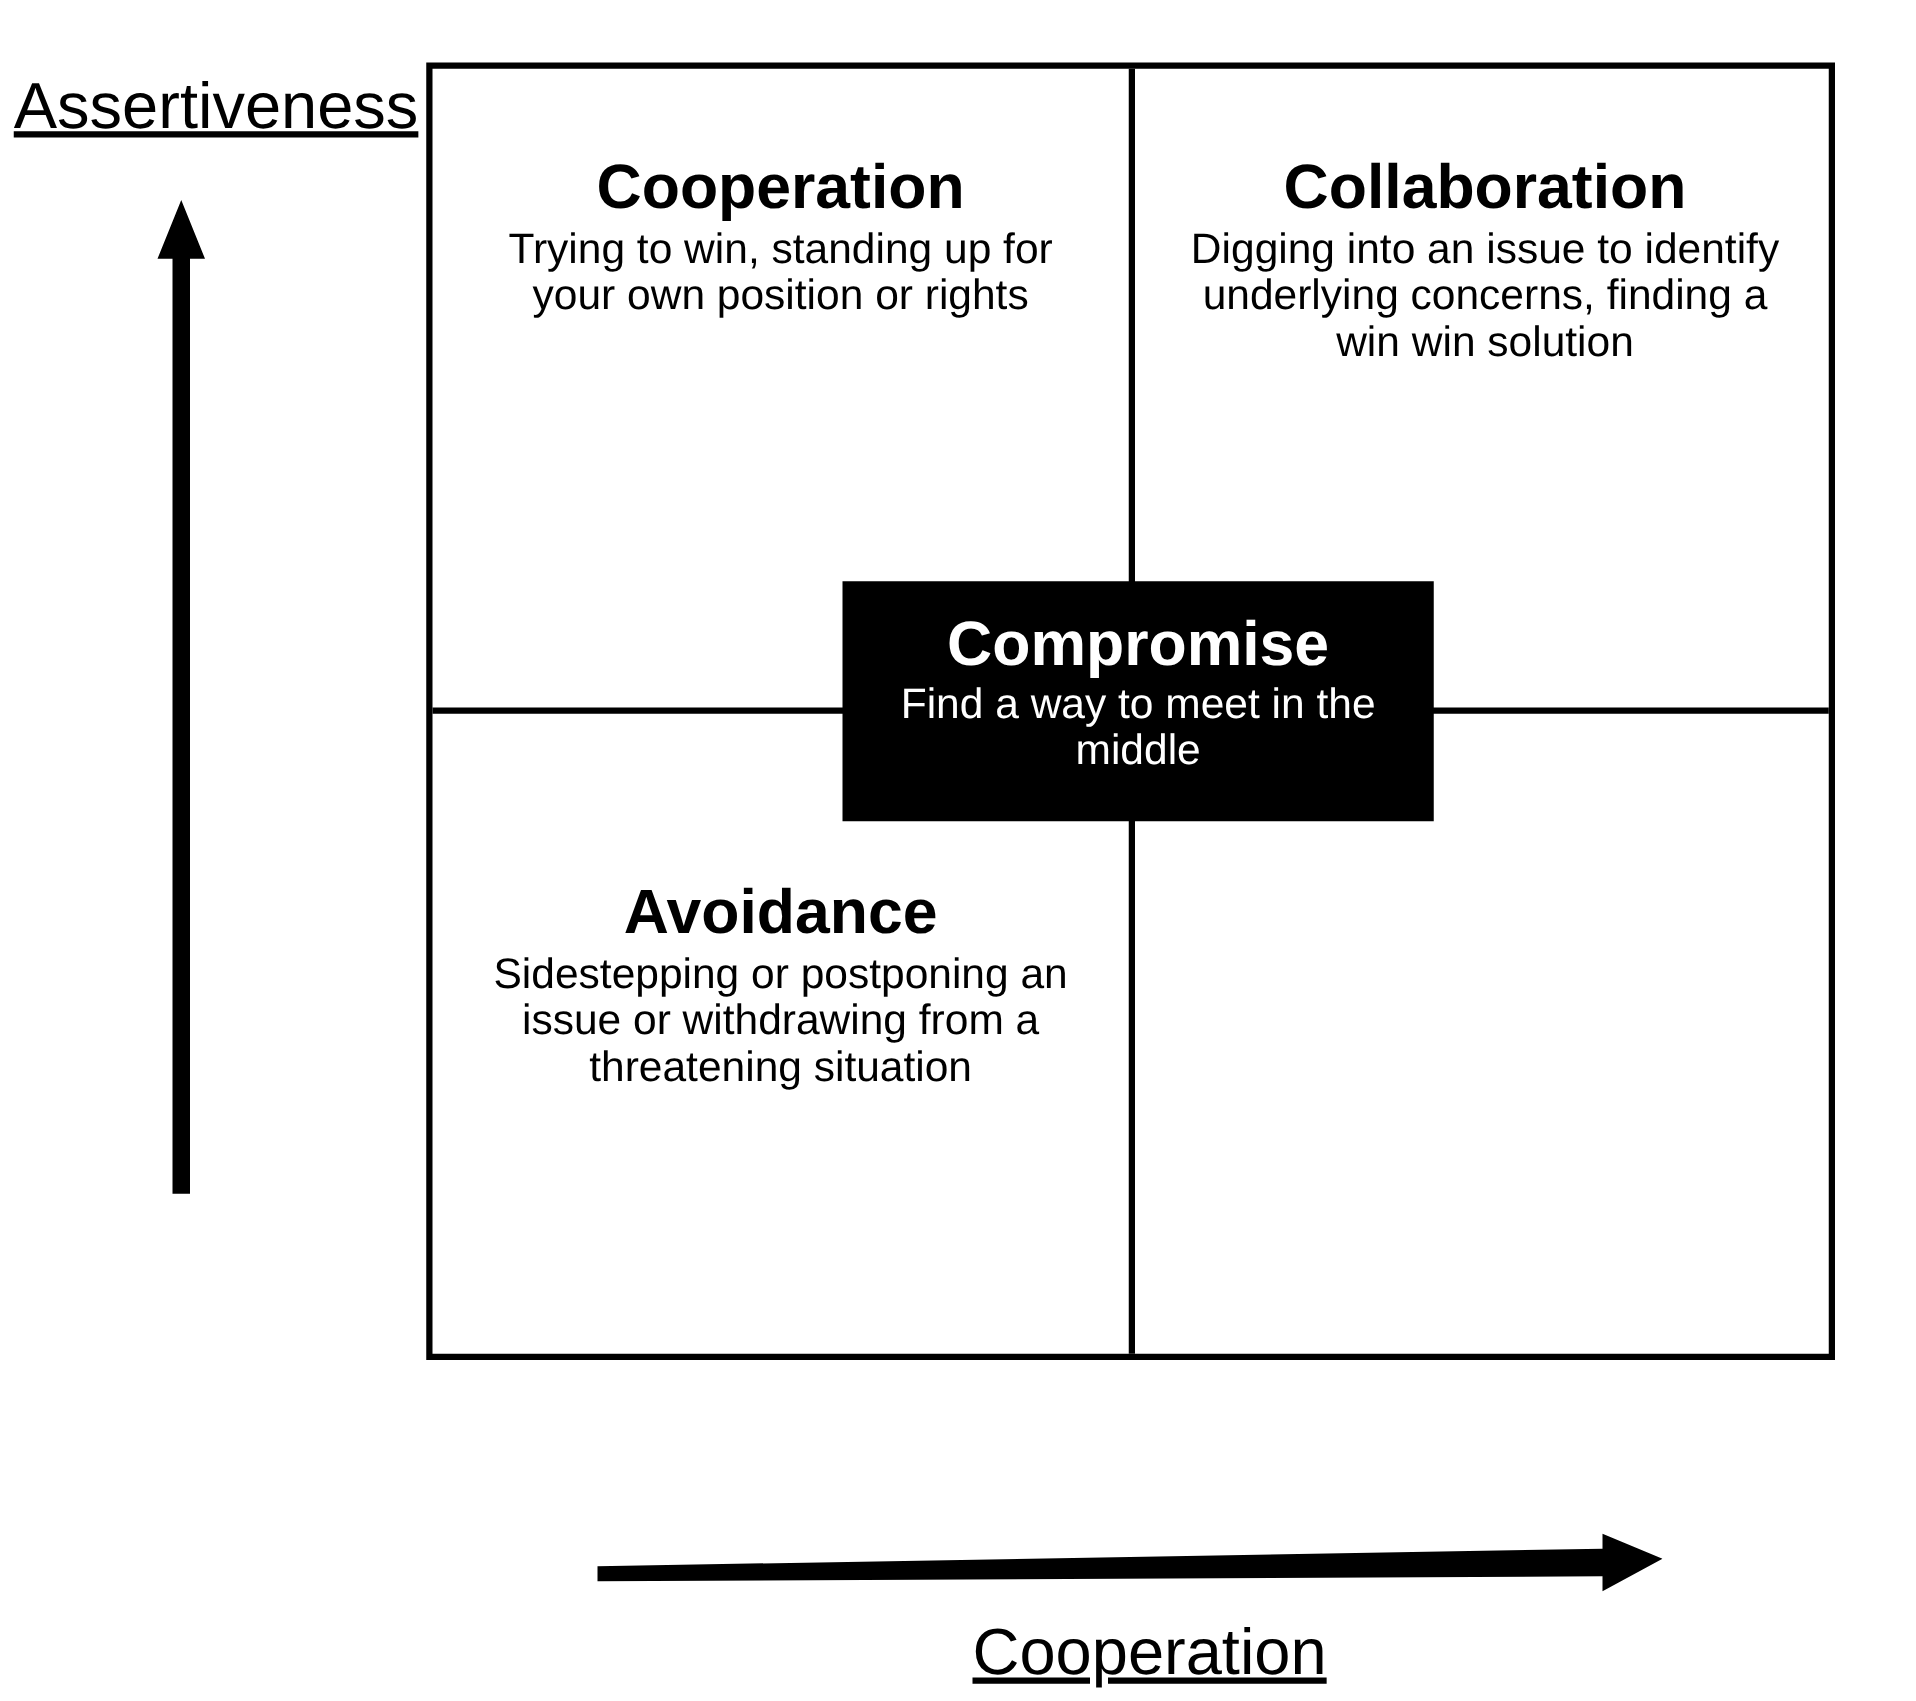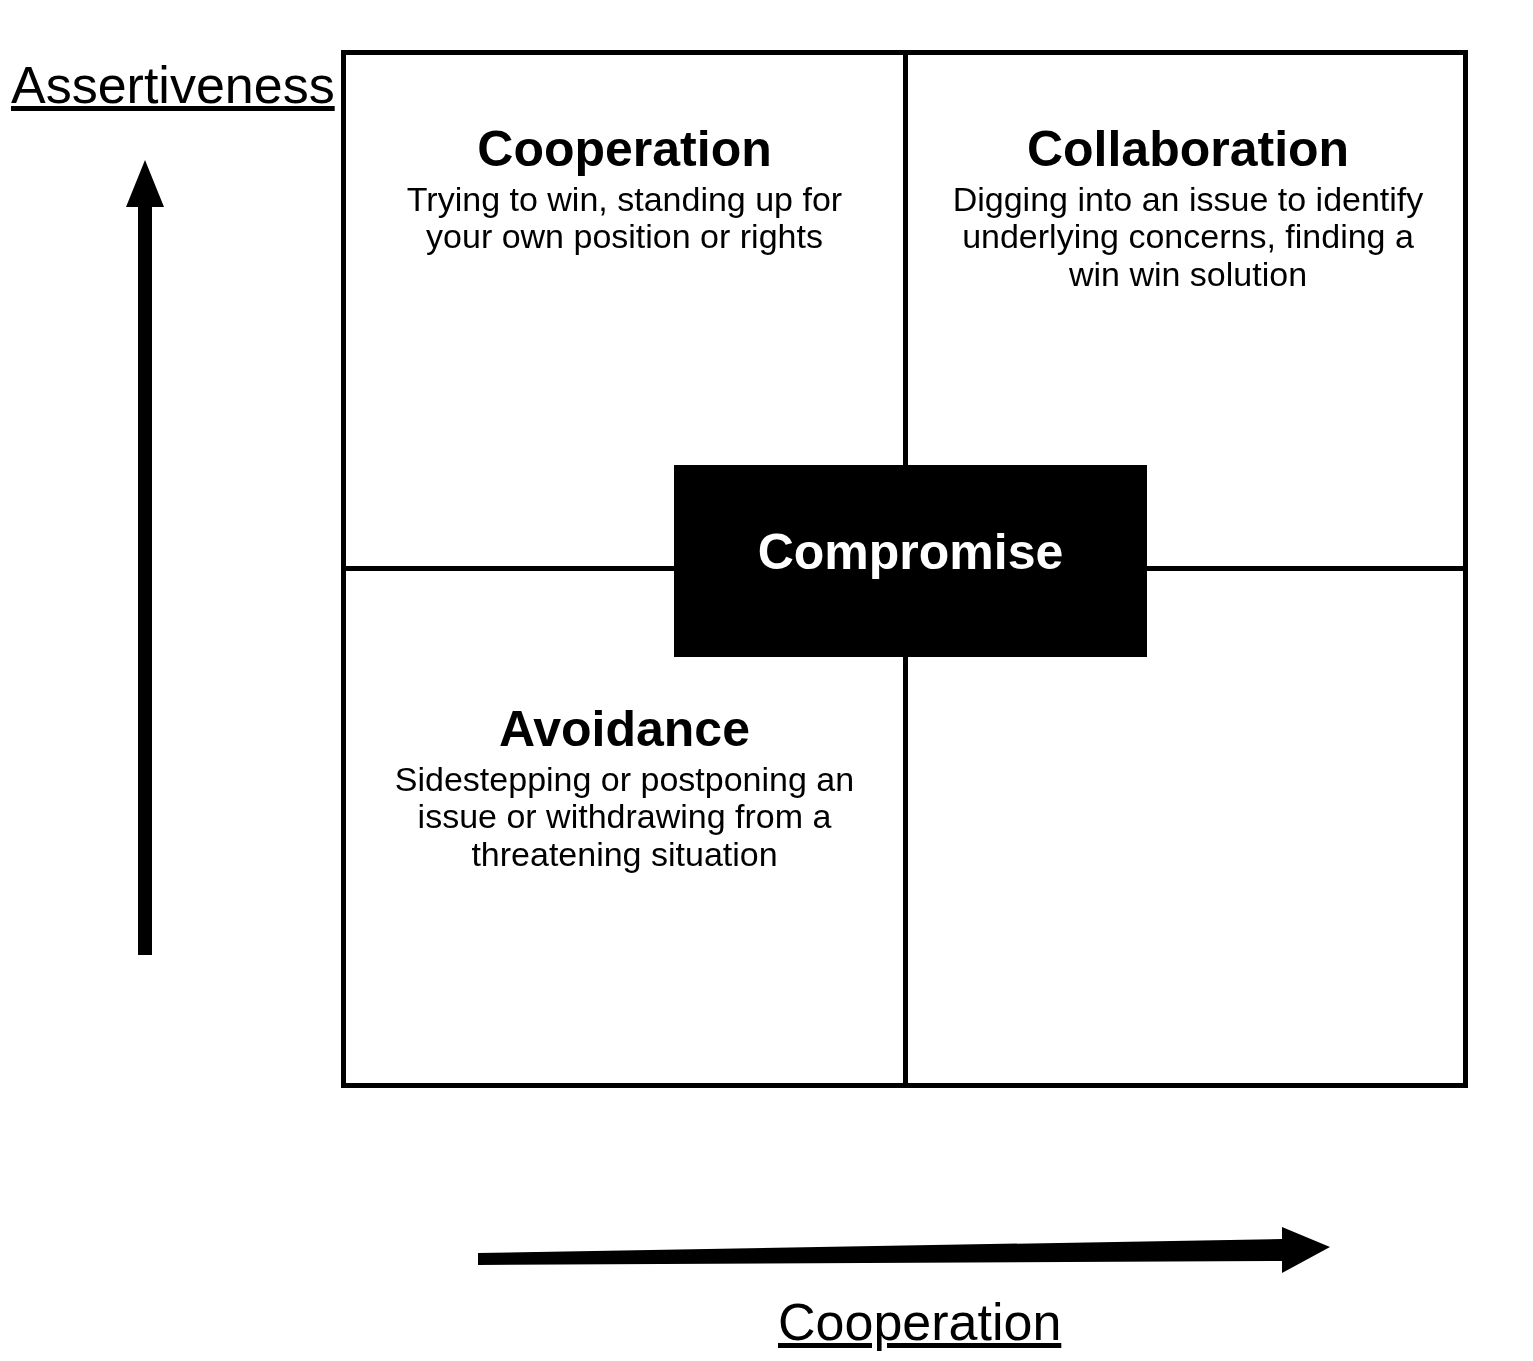--- a/index.html
+++ b/index.html
@@ -145,15 +145,16 @@
     <div class="quadrant" id="quadrant-avoidance">
       <p class="q-title">Avoidance</p>
       <p class="q-desc">Sidestepping or postponing an issue or withdrawing from a threatening situation</p>
     </div>
 
 
   </div>
 
   <div id="compromise-box">
     <p class="q-title">Compromise</p>
+    <p class="q-desc">Find a way to meet in the middle</p>
   </div>
 
 </div>
 
 </body></html>

